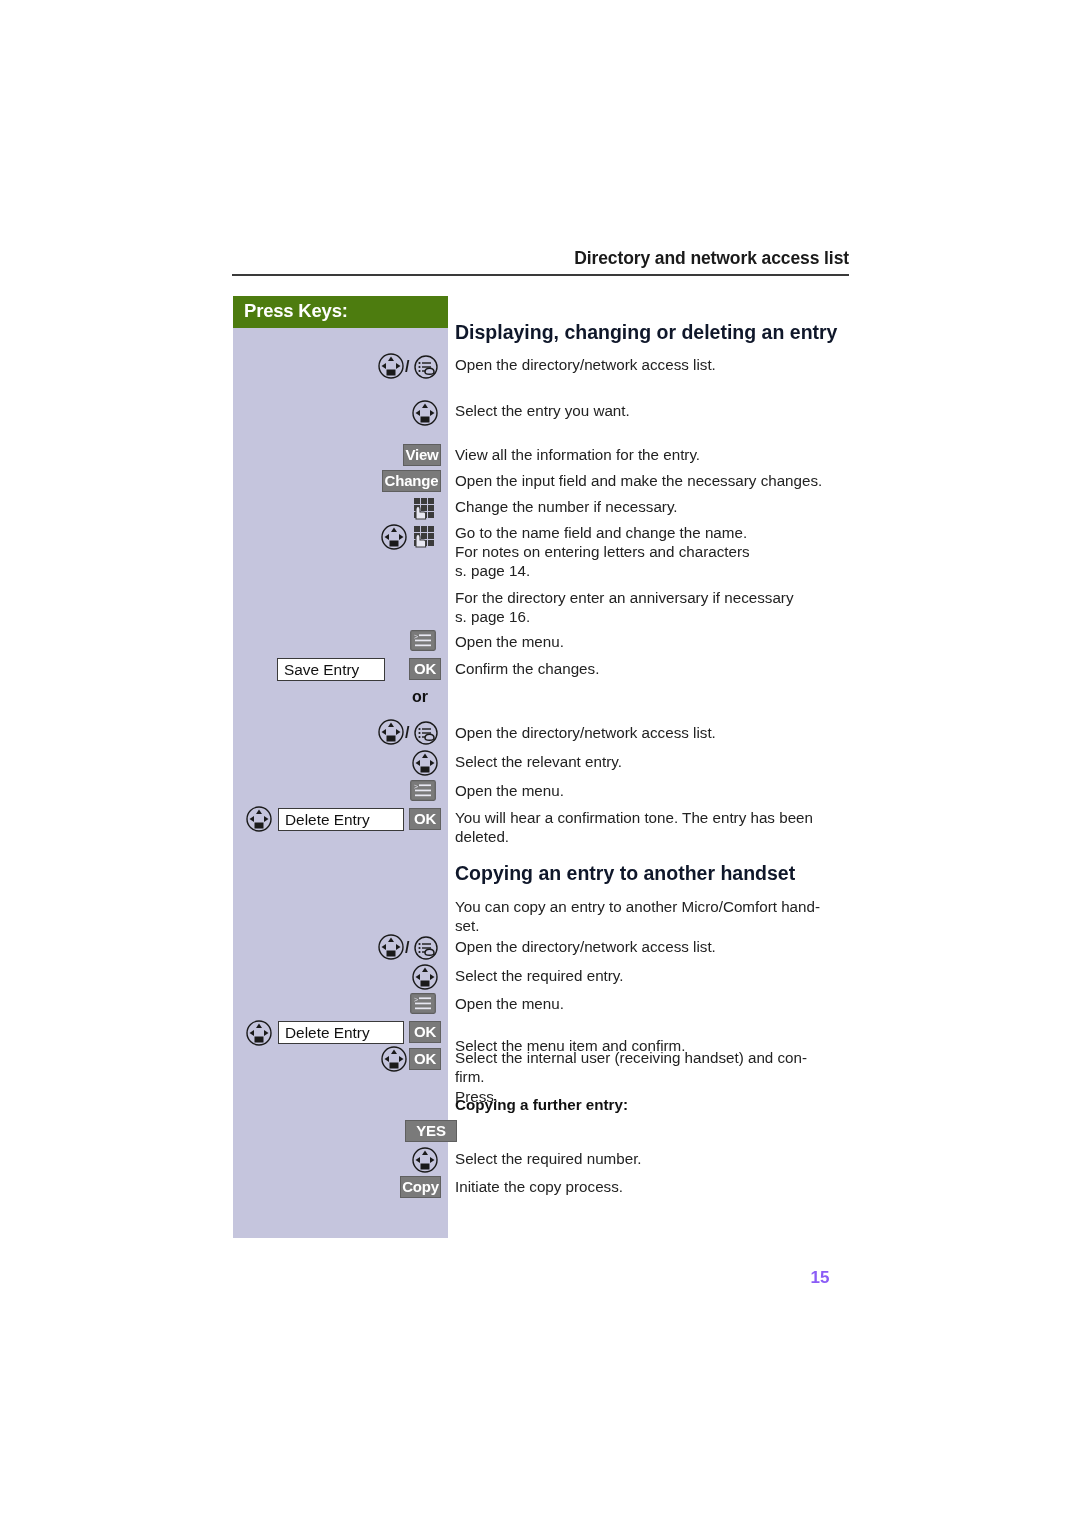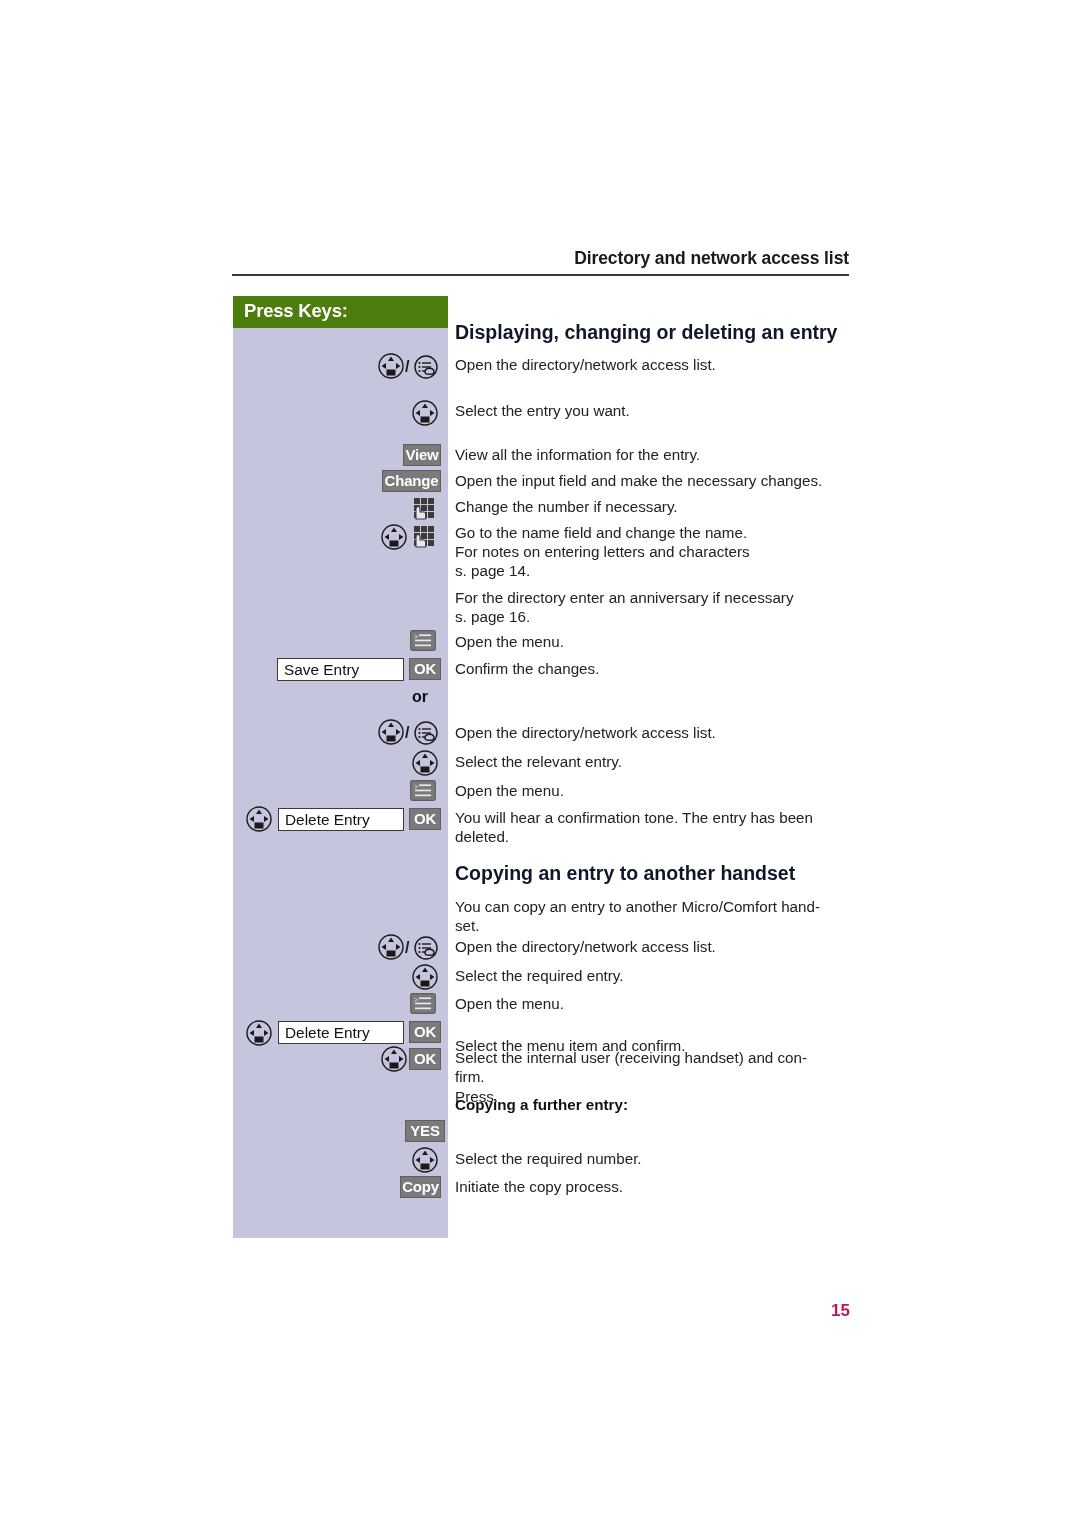--- a/index.html
+++ b/index.html
@@ -163,25 +163,24 @@
     font-size: 16px;
     font-weight: bold;
     color: #111111;
   }
 
   #page-number {
     position: absolute;
     left: 790px;
     top: 1268px;
     width: 60px;
-    text-align: right;
+    text-align: center;
     font-size: 17px;
     font-weight: bold;
-    color: #be185d;
-    margin-top: 33px;
+    color: #8b5cf6;
   }
 </style>
 </head>
 <body>
 
 <div id="page-header">
   <span class="hdr-text">Directory and network access list</span>
   <div class="hdr-rule"></div>
 </div>
 
@@ -268,21 +267,21 @@
 
 <svg class="glyph menukey" style="left:410px; top:630px;" viewBox="0 0 26 21">
   <rect x="0.7" y="0.7" width="24.6" height="19.6" rx="1.5" fill="#7a7a7a" stroke="#5f5f5f" stroke-width="1.2"></rect>
   <text x="4" y="8.5" font-family="Liberation Sans, sans-serif" font-size="7" fill="#e8e8f2">&gt;</text>
   <rect x="9" y="4.4" width="12" height="1.7" fill="#e8e8f2"></rect>
   <rect x="5" y="9.6" width="16" height="1.7" fill="#e8e8f2"></rect>
   <rect x="5" y="14.5" width="16" height="1.7" fill="#e8e8f2"></rect>
 </svg>
 <div class="txt" style="top:632px;">Open the menu.</div>
 
-<div class="displayfield" style="left:277px; top:658px; width:127px;">Save Entry</div>
+<div class="displayfield" style="left:277px; top:658px; width:108px;">Save Entry</div>
 <div class="softkey" style="left:409px; top:658px; width:32px;">OK</div>
 <div class="txt" style="top:659px;">Confirm the changes.</div>
 
 <div class="or-label" style="left:412px; top:688px;">or</div>
 
 <svg class="glyph navkey" style="left:378px; top:719px;" viewBox="0 0 26 26">
   <circle cx="13" cy="13" r="12" fill="none" stroke="#1a1a1a" stroke-width="1.4"></circle>
   <polygon points="13,3.5 16,8 10,8" fill="#1a1a1a"></polygon>
   <polygon points="3.5,13 8,10 8,16" fill="#1a1a1a"></polygon>
   <polygon points="22.5,13 18,10 18,16" fill="#1a1a1a"></polygon>
@@ -391,21 +390,21 @@
   <polygon points="3.5,13 8,10 8,16" fill="#1a1a1a"></polygon>
   <polygon points="22.5,13 18,10 18,16" fill="#1a1a1a"></polygon>
   <rect x="8.5" y="16.5" width="9" height="6" fill="#1a1a1a"></rect>
 </svg>
 <div class="softkey" style="left:409px; top:1048px; width:32px;">OK</div>
 <div class="txt" style="top:1048px;">Select the internal user (receiving handset) and con-
 firm.</div>
 
 <div class="txt bold-lbl" style="top:1095px; font-weight:bold;">Copying a further entry:</div>
 
-<div class="softkey" style="left:405px; top:1120px; width:40px;">YES</div>
+<div class="softkey" style="left:405px; top:1120px; width:52px;">YES</div>
 <div class="txt" style="top:1087px;">Press.</div>
 
 <svg class="glyph navkey" style="left:412px; top:1147px;" viewBox="0 0 26 26">
   <circle cx="13" cy="13" r="12" fill="none" stroke="#1a1a1a" stroke-width="1.4"></circle>
   <polygon points="13,3.5 16,8 10,8" fill="#1a1a1a"></polygon>
   <polygon points="3.5,13 8,10 8,16" fill="#1a1a1a"></polygon>
   <polygon points="22.5,13 18,10 18,16" fill="#1a1a1a"></polygon>
   <rect x="8.5" y="16.5" width="9" height="6" fill="#1a1a1a"></rect>
 </svg>
 <div class="txt" style="top:1149px;">Select the required number.</div>

